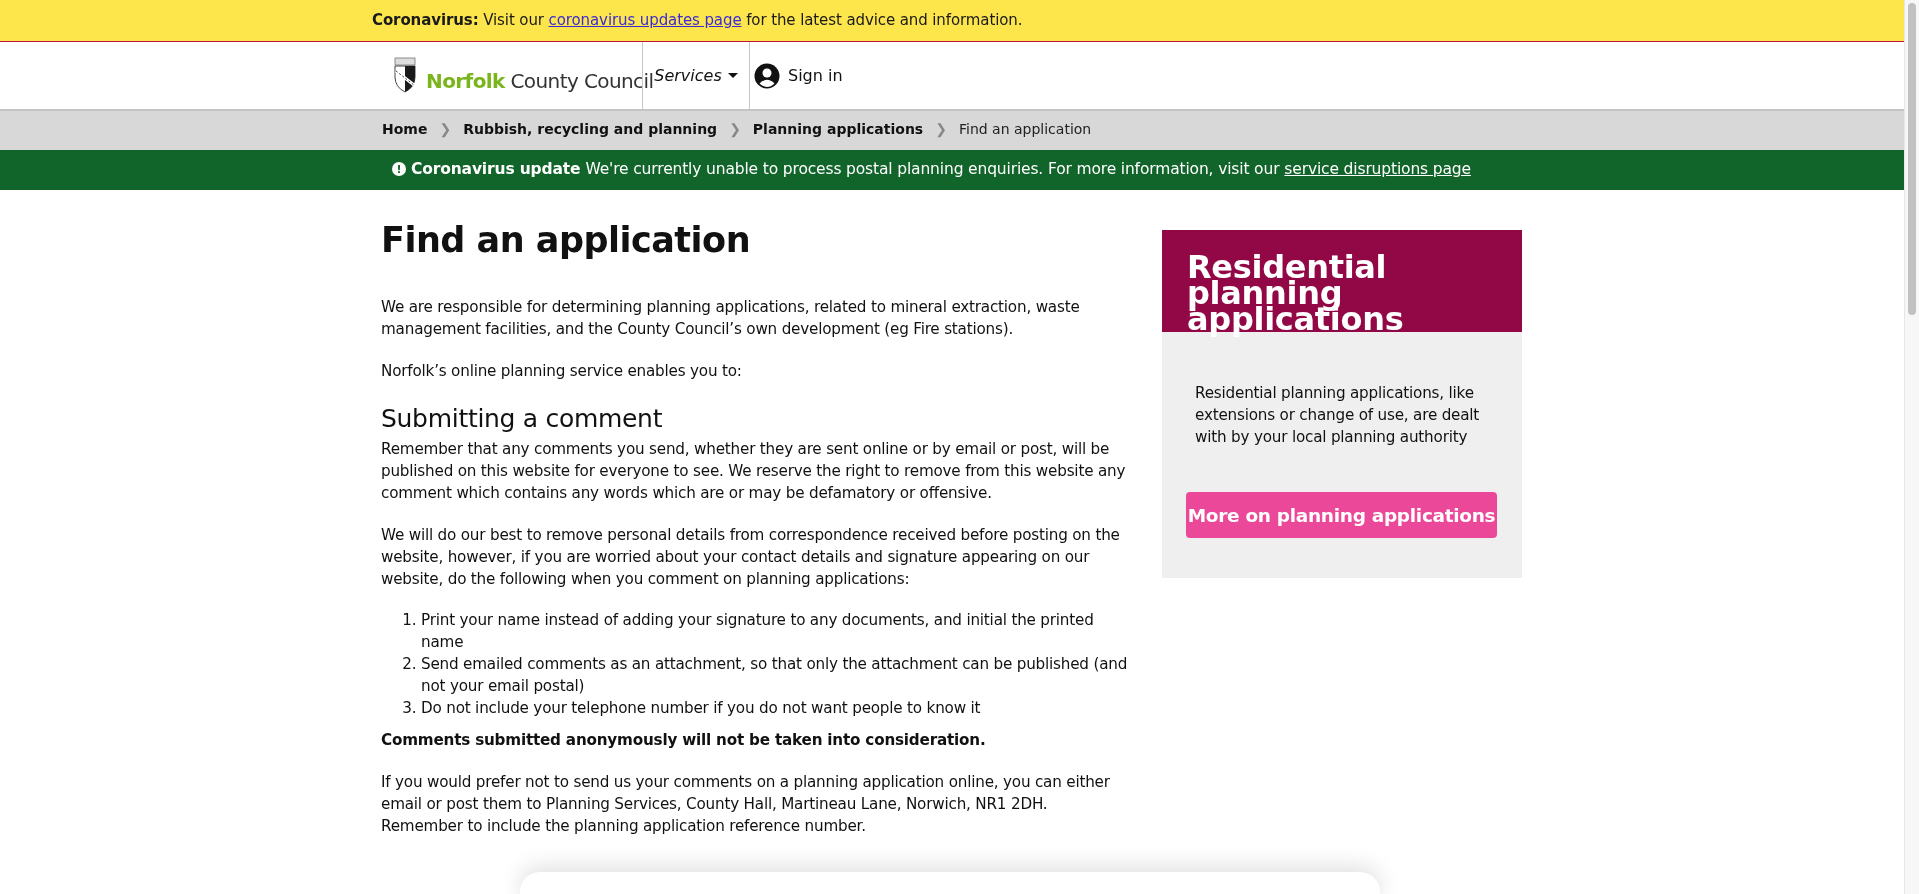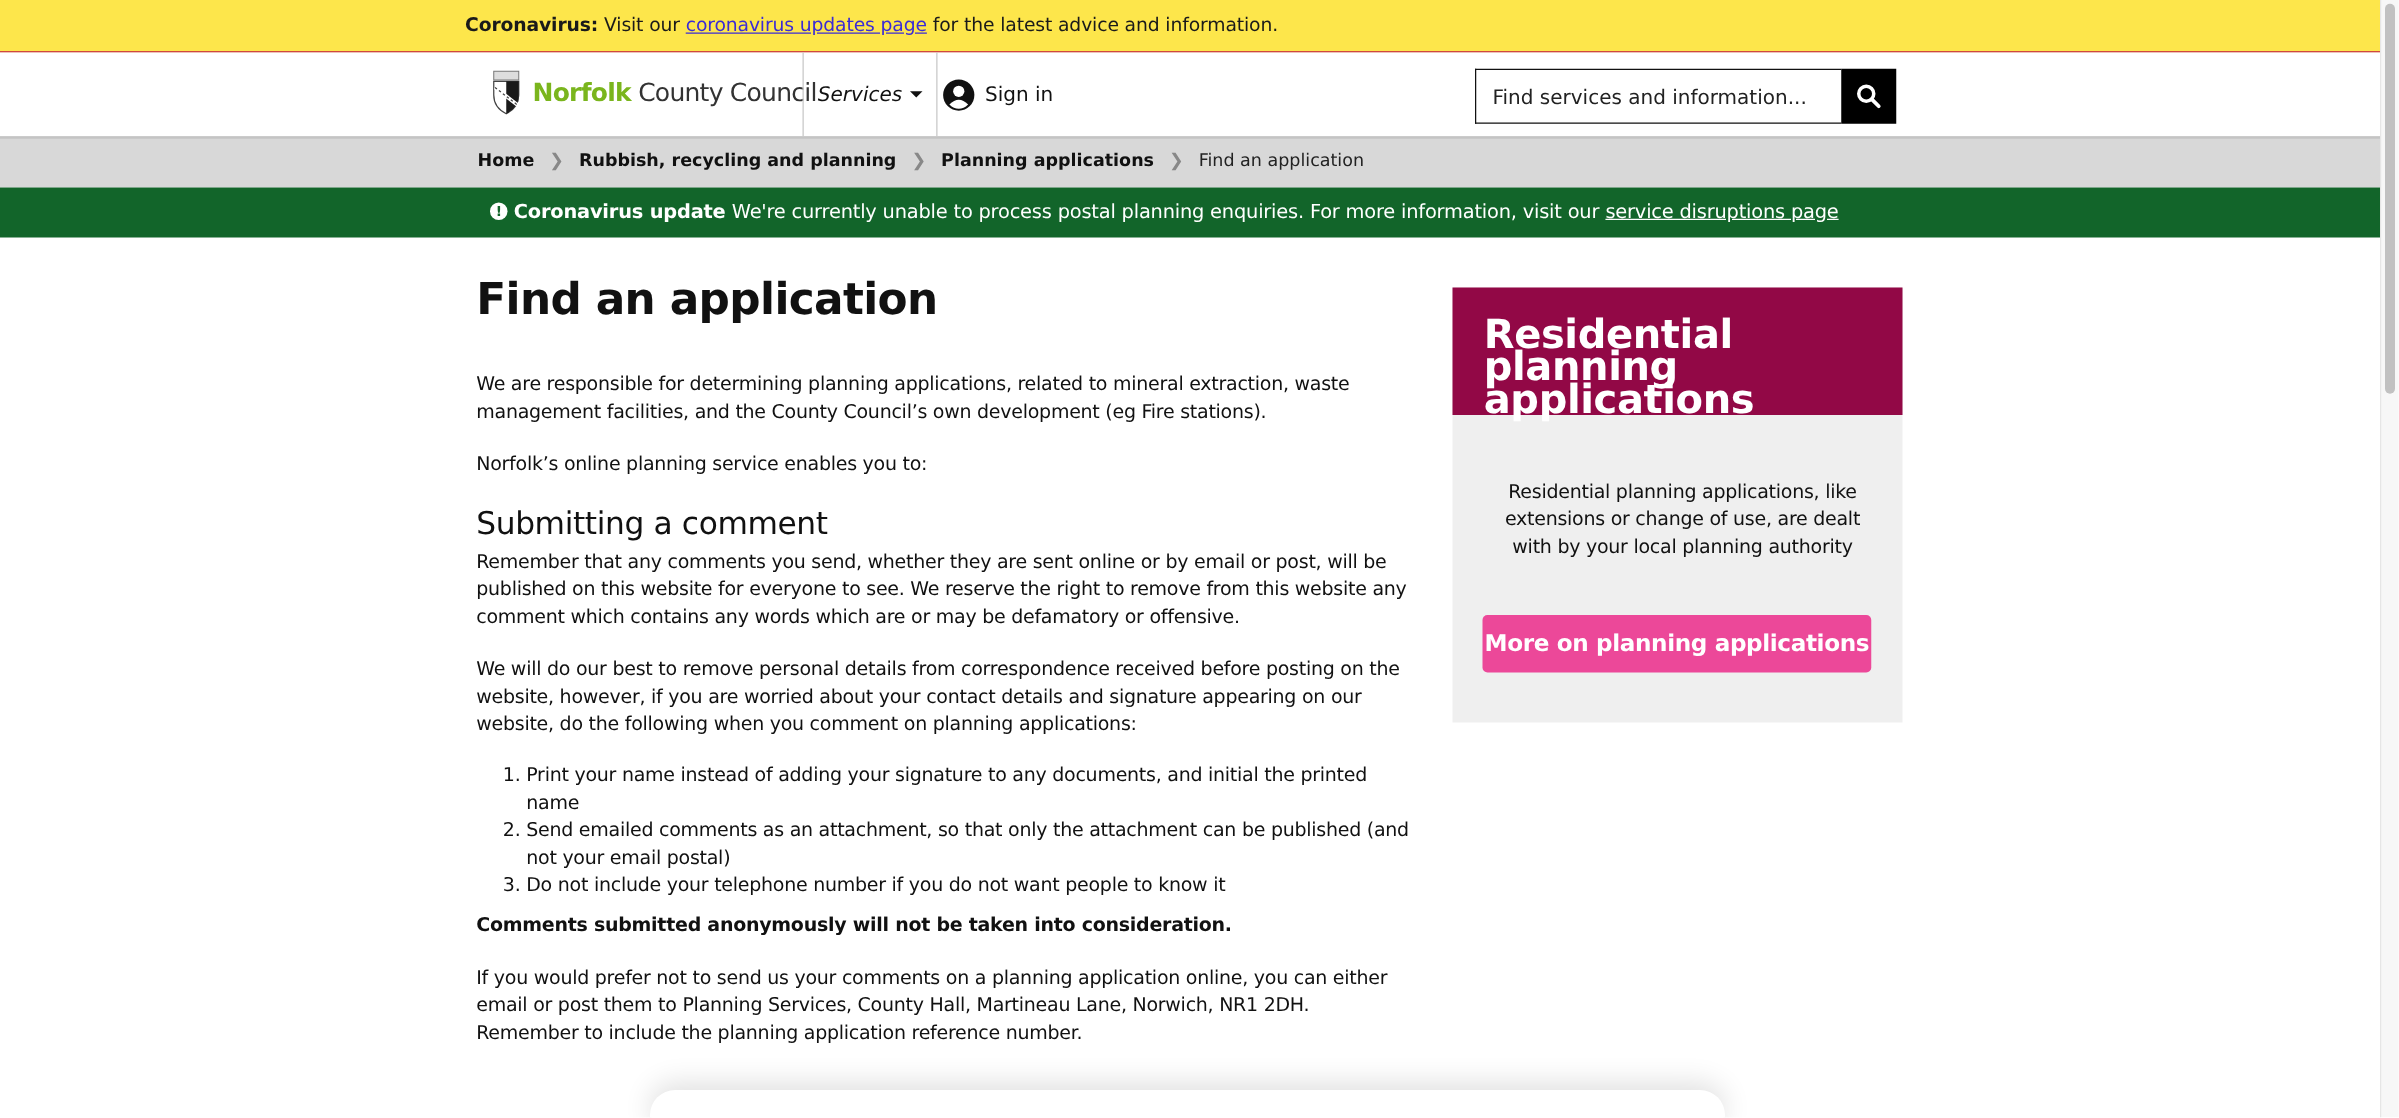--- a/index.html
+++ b/index.html
@@ -52,21 +52,21 @@
   .main p { font-size: 15.2px; line-height: 22px; margin-bottom: 20px; letter-spacing: -0.2px; }
   .main ul, .main ol { margin: -1px 0 18px 40px; font-size: 15.2px; line-height: 22px; letter-spacing: -0.2px; }
   .main ul li a { color: #3b3bd6; font-weight: bold; text-decoration: none; }
   .main h2 { font-size: 25px; font-weight: normal; line-height: 34px; margin-bottom: 2px; letter-spacing: -0.3px; }
   .main ol { margin-bottom: 10px; }
   .main p.bold { font-weight: bold; }
 
   
   .card { position: absolute; left: 1162px; top: 230px; width: 360px; height: 348px; background: #efefef; }
   .card .card-head { height: 102px; background: #920846; color: #fff; padding: 24px 25px 0 25px; font-size: 32px; font-weight: bold; line-height: 26px; letter-spacing: -0.3px; }
-  .card .card-body { padding: 50px 25px 0 33px; font-size: 15.2px; line-height: 22px; color: #111; letter-spacing: -0.2px; text-align: center; }
+  .card .card-body { padding: 50px 25px 0 33px; font-size: 15.2px; line-height: 22px; color: #111; letter-spacing: -0.2px; }
   .card .card-btn { position: absolute; left: 24px; top: 262px; width: 311px; height: 46px; background: #ec4899; color: #fff; border-radius: 4px; font-size: 18.5px; font-weight: bold; display: flex; align-items: center; justify-content: center; cursor: pointer; letter-spacing: -0.3px; }
 
   
   .bottom-shadow { position: absolute; left: 520px; top: 872px; width: 860px; height: 40px; border-radius: 20px; box-shadow: 0 -6px 22px rgba(0,0,0,0.12); background: #fff; }
 
   
   .scrollbar { position: absolute; left: 1904px; top: 0; width: 15px; height: 894px; background: #f7f7f7; border-left: 1px solid #e6e6e6; }
   .scrollbar .thumb { position: absolute; left: 3px; top: 3px; width: 8px; height: 312px; background: #c1c1c1; border-radius: 4px; }
 </style>
 </head>
@@ -74,21 +74,21 @@
 
 <div class="page">
 
   <div class="alert-bar">
     <div class="inner">
       <strong>Coronavirus:</strong><span> Visit our </span><a href="#">coronavirus updates page</a><span> for the latest advice and information.</span>
     </div>
   </div>
 
   <div class="header">
-    <a href="#" class="logo" style="text-decoration:none;">
+    <a href="#" class="logo" style="text-decoration:none;align-items:flex-end;">
       <svg class="crest" viewBox="0 0 26 36">
         <rect x="3" y="1" width="20" height="7" fill="#ddd" stroke="#777" stroke-width="0.8"></rect>
         <path d="M3 9 H23 V20 Q23 30 13 35 Q3 30 3 20 Z" fill="#fff" stroke="#444" stroke-width="1"></path>
         <path d="M13 9 H23 V20 Q23 30 13 35 Z" fill="#1a1a1a"></path>
         <path d="M4 14 L22 28" stroke="#fff" stroke-width="3"></path>
         <path d="M4 14 L22 28" stroke="#444" stroke-width="1" stroke-dasharray="2 2"></path>
       </svg>
       <span class="name"><span class="norfolk">Norfolk</span><span class="cc"> County Council</span></span>
     </a>
     <div class="divider" style="left:642px;"></div>
@@ -97,29 +97,20 @@
       <span class="caret"></span>
     </div>
     <div class="divider" style="left:749px;"></div>
     <div class="nav-signin">
       <svg width="26" height="26" viewBox="0 0 26 26">
         <circle cx="13" cy="13" r="12.5" fill="#111"></circle>
         <circle cx="13" cy="10" r="4.5" fill="#fff"></circle>
         <path d="M5.5 20.5 Q13 13 20.5 20.5 Q17 24 13 24 Q9 24 5.5 20.5 Z" fill="#fff"></path>
       </svg>
       <span>Sign in</span>
-    </div>
-    <div class="search">
-      <input type="text" placeholder="Find services and information..." style="">
-      <button>
-        <svg width="20" height="20" viewBox="0 0 20 20">
-          <circle cx="8" cy="8" r="6" fill="none" stroke="#fff" stroke-width="2.8"></circle>
-          <line x1="12.5" y1="12.5" x2="18" y2="18" stroke="#fff" stroke-width="3" stroke-linecap="round"></line>
-        </svg>
-      </button>
     </div>
   </div>
 
   <nav class="breadcrumb">
     <ol>
       <li>
           <a href="#">Home</a>
           <span class="sep">❯</span>
         </li>
       <li>

